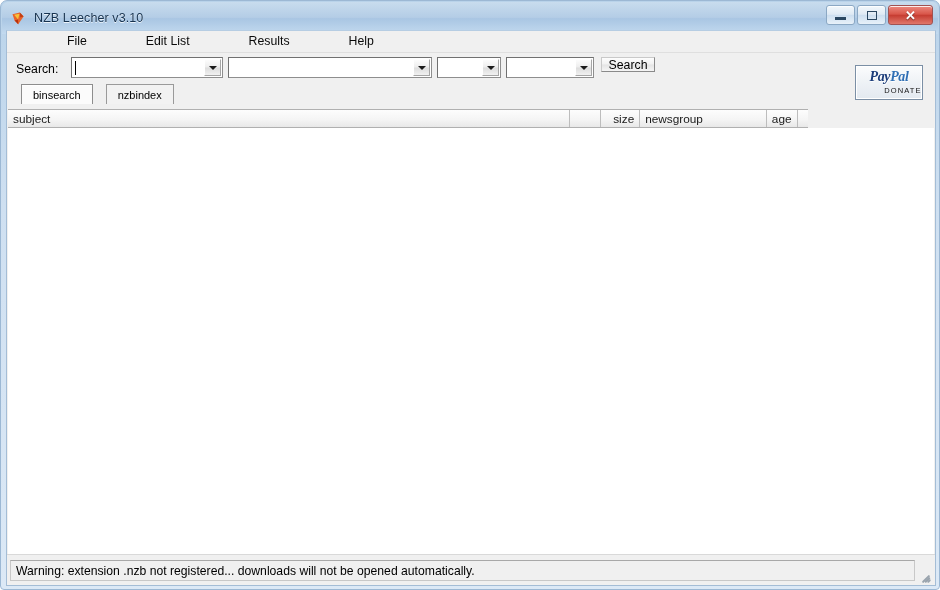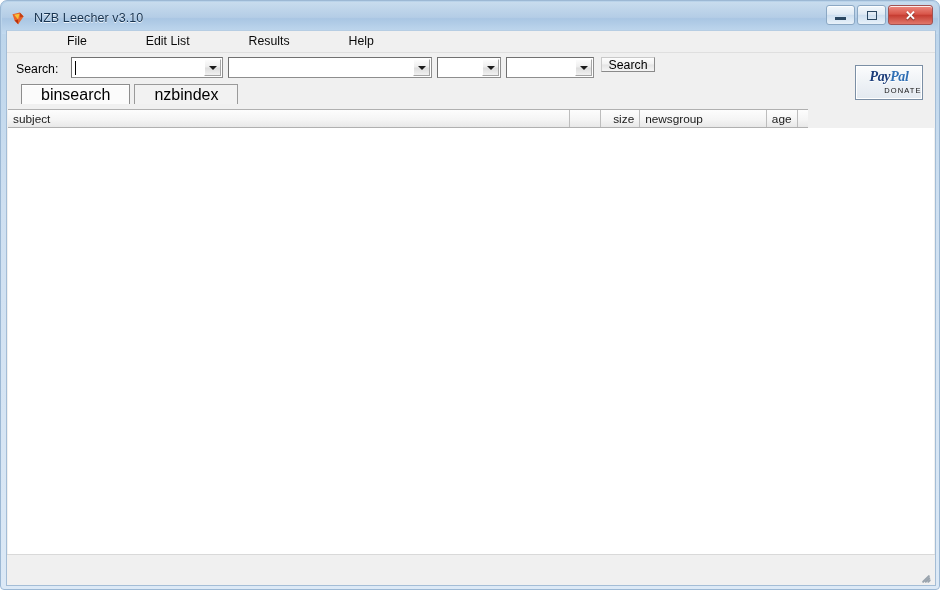--- a/index.html
+++ b/index.html
@@ -214,36 +214,36 @@
   .tabs {
     position: absolute;
     left: 14px;
     top: 31px;
     display: flex;
     align-items: flex-end;
   }
   .tab {
     box-sizing: border-box;
     height: 20px;
-    padding: 0 19px;
-    font-size: 16px;
+    padding: 0 11px;
+    font-size: 11px;
     color: #000;
     display: flex;
     align-items: center;
     background: #f2f2f2;
     border: 1px solid #9a9a9a;
     border-bottom: none;
     cursor: default;
   }
   .tab.active {
     background: #fbfbfb;
     border-color: #8d8d8d;
     box-shadow: inset 0 1px 0 #ffffff;
   }
-  .tab + .tab { margin-left: 4px; }
+  .tab + .tab { margin-left: 13px; }
 
   
   .paypal {
     position: absolute;
     right: 12px;
     top: 4px;
     width: 68px;
     height: 35px;
     box-sizing: border-box;
     background: linear-gradient(180deg,#fbfcfd 0%, #eef2f6 50%, #e3e9f0 100%);
@@ -446,20 +446,21 @@
         <span class="hcell" style="width:32px;"></span>
         <span class="hcell right" style="width:42px;">size</span>
         <span class="hcell" style="width:137px;">newsgroup</span>
         <span class="hcell" style="width:33px;">age</span>
         <span class="hcell filler"></span>
       </div>
 
       <div class="listarea"></div>
 
       <div class="statusbar">
+        <span class="status-panel">Warning: extension .nzb not registered... downloads will not be opened automatically.</span>
         <span class="grip">
           <i style="width:10px; left:3px; top:10px; transform:rotate(-45deg);"></i>
           <i style="width:7px; left:6px; top:11px; transform:rotate(-45deg);"></i>
           <i style="width:4px; left:9px; top:12px; transform:rotate(-45deg);"></i>
         </span>
       </div>
 
     </div>
   </div>
 </div>

